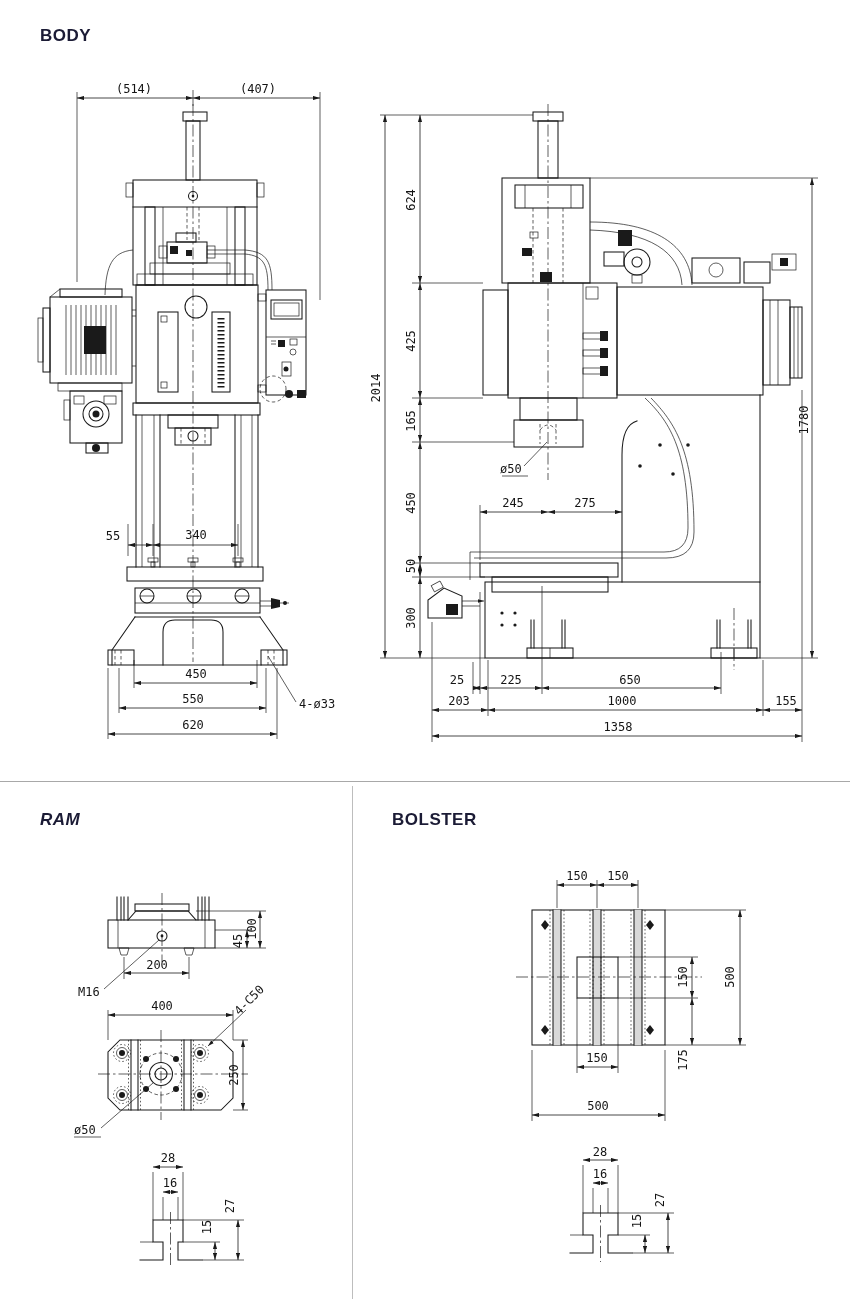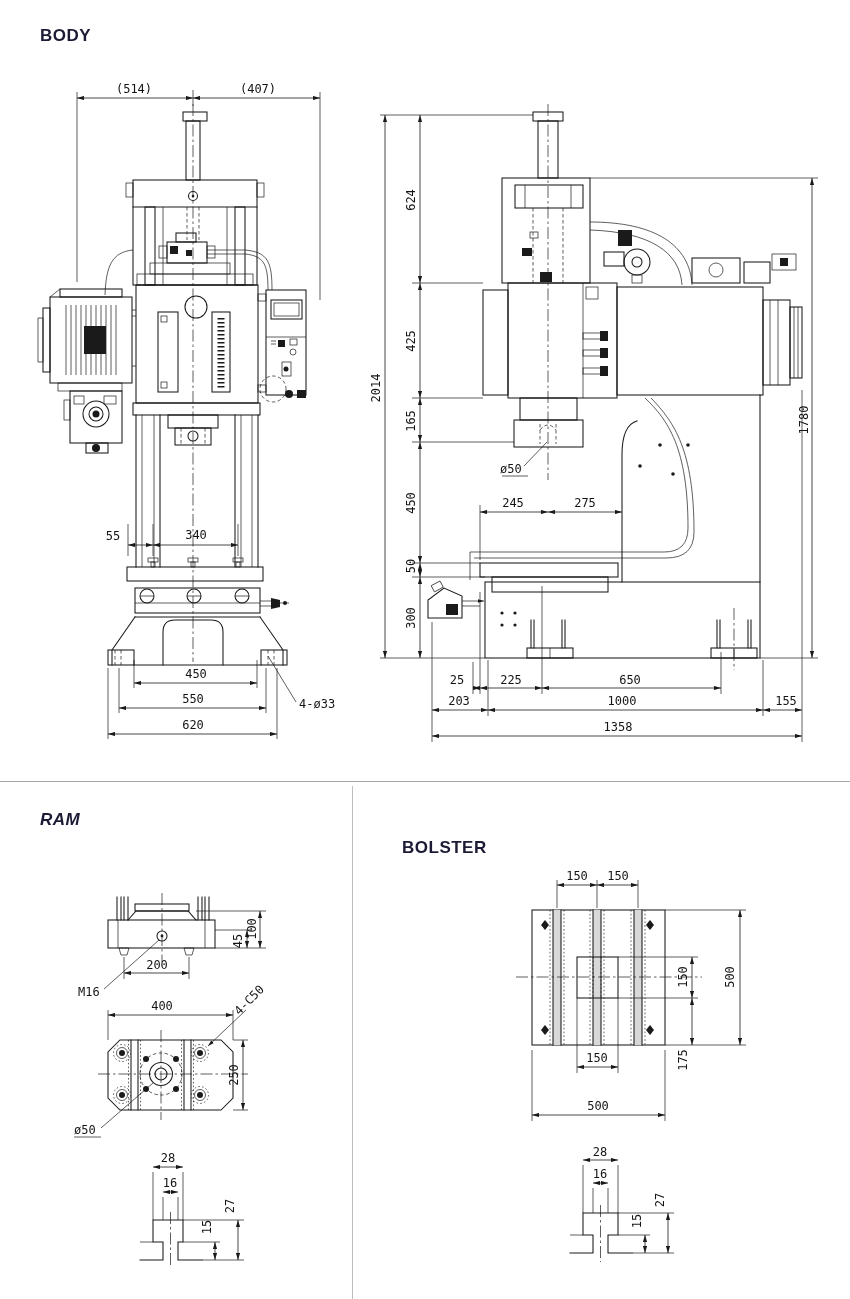--- a/index.html
+++ b/index.html
@@ -1,21 +1,21 @@
 <!DOCTYPE html>
 <html><head>
 <meta charset="utf-8">
 <style>
   html,body{margin:0;padding:0;background:#fff;}
   #page{position:relative;width:850px;height:1299px;background:#ffffff;overflow:hidden;
         font-family:"Liberation Sans",sans-serif;}
   .sec-title{position:absolute;font-weight:bold;font-size:17px;letter-spacing:.5px;color:#1b1b35;}
   #t-body{left:40px;top:26px;}
   #t-ram{left:40px;top:810px;font-style:italic;}
-  #t-bolster{left:402px;top:810px;margin-top:28px;}
+  #t-bolster{left:392px;top:810px;}
   .hdiv{position:absolute;left:0;top:781px;width:850px;height:1px;background:#a8a8a8;}
   .vdiv{position:absolute;left:352px;top:786px;width:1px;height:513px;background:#bdbdbd;}
   svg{position:absolute;left:0;top:0;}
   .ln{stroke:#1a1a1a;stroke-width:1.05;fill:none;stroke-linecap:square;}
   .tn{stroke:#1a1a1a;stroke-width:.7;fill:none;}
   .dim{stroke:#1a1a1a;stroke-width:.8;fill:none;}
   .cl{stroke:#1a1a1a;stroke-width:.7;fill:none;stroke-dasharray:12 3 2.5 3;}
   .hd{stroke:#1a1a1a;stroke-width:.7;fill:none;stroke-dasharray:3.5 2.5;}
   .dt{stroke:#1a1a1a;stroke-width:.7;fill:none;stroke-dasharray:1.6 2.2;}
   .fl{fill:#1a1a1a;stroke:none;}

